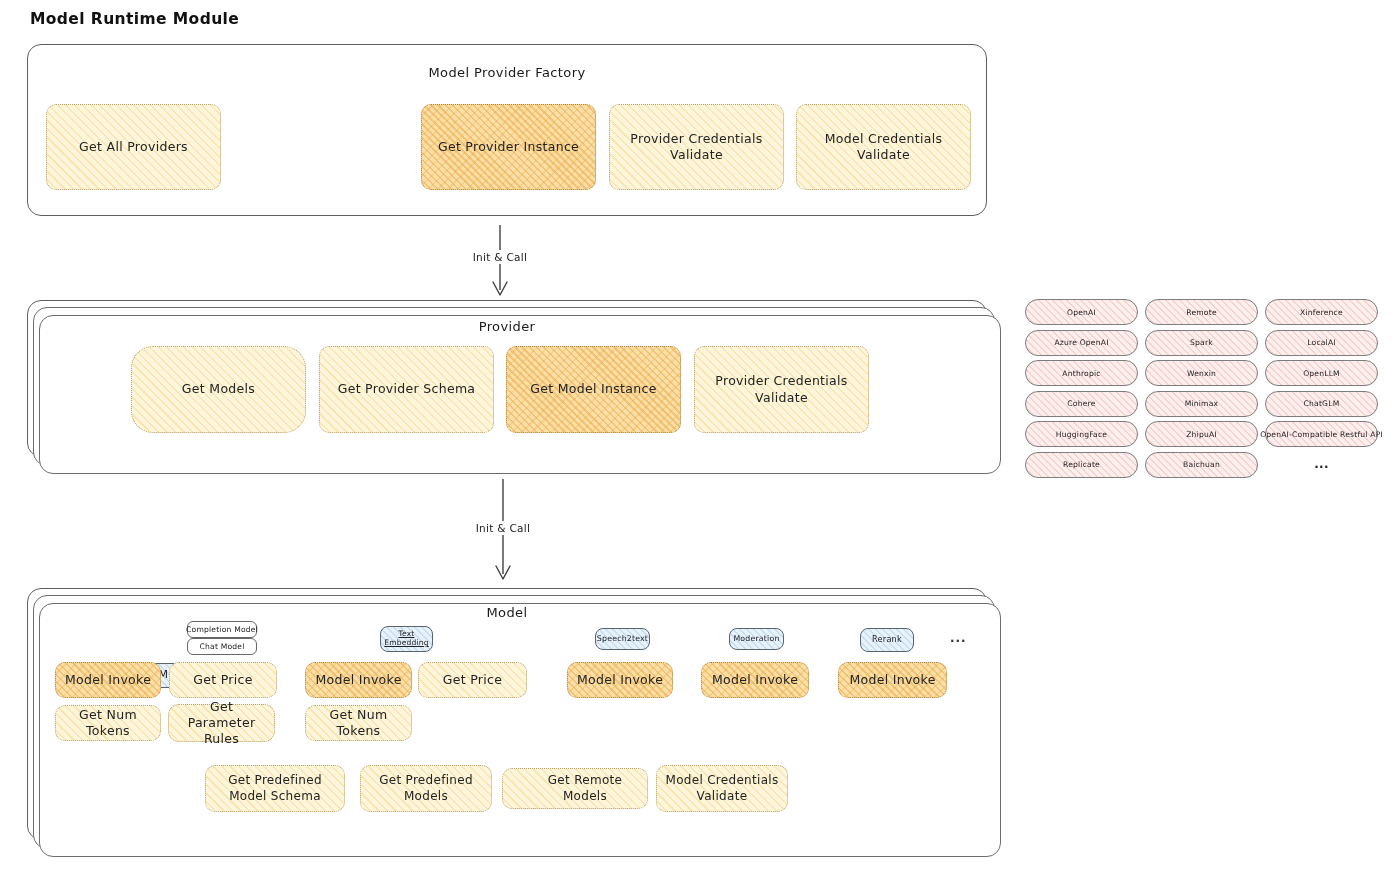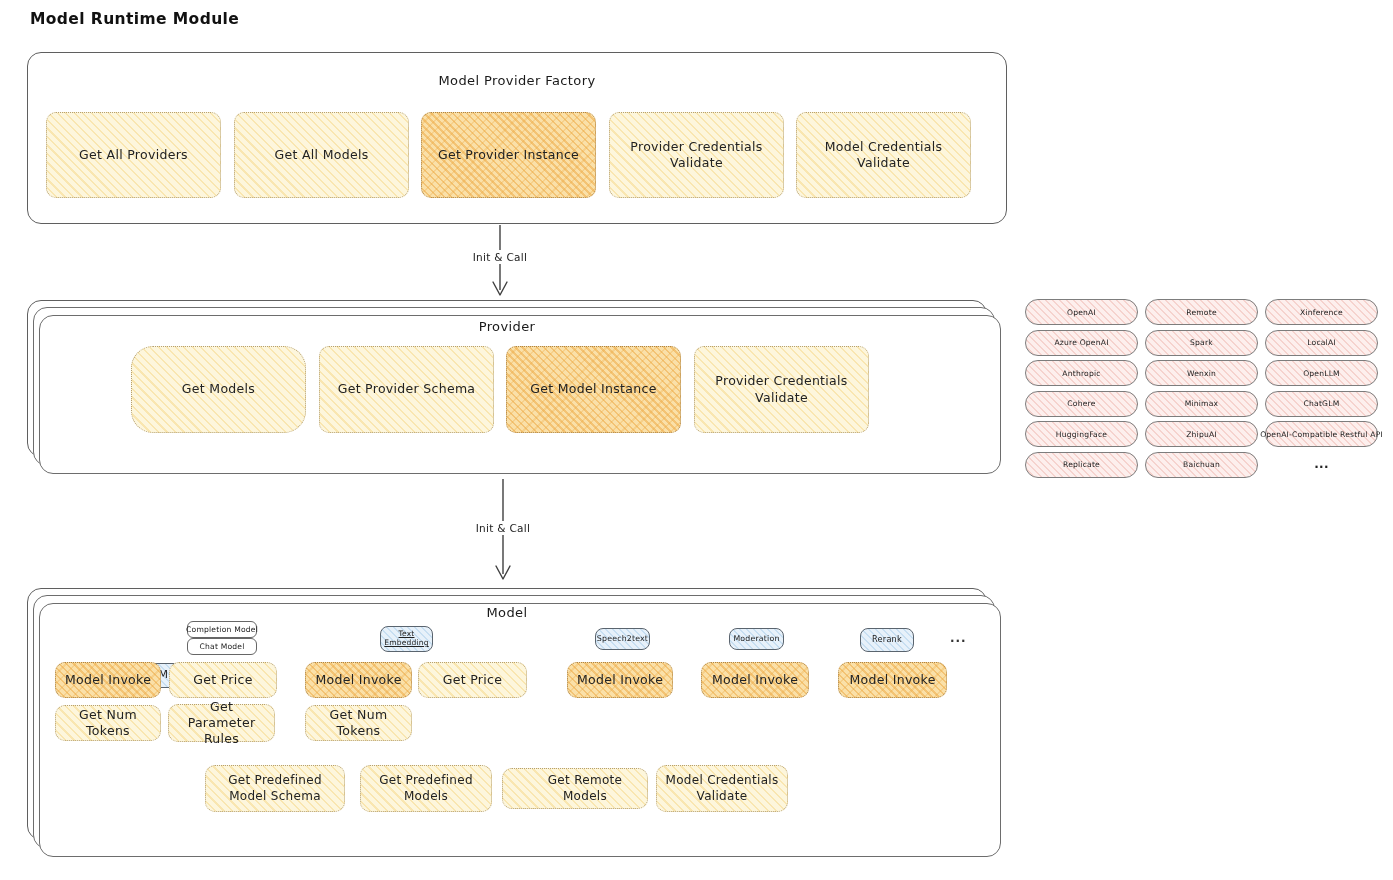--- a/index.html
+++ b/index.html
@@ -81,24 +81,23 @@
   }
   .plist .dots{border:none;background:none;font-weight:700;font-size:12px;}
 </style>
 </head>
 <body>
 
 <div class="canvas">
 
   <div class="diagram-title">Model Runtime Module</div>
 
-  <section class="container" style="left:27px;top:52px;width:958px;height:170px;padding-left:20px;">
+  <section class="container" style="left:27px;top:44px;width:958px;height:170px;">
     <div class="container-title" style="top:20px;">Model Provider Factory</div>
     <div class="node yellow" style="left:18px;top:59px;width:175px;height:86px;">Get All Providers</div>
-    <div class="node yellow" style="left:206px;top:59px;width:175px;height:86px;">Get All Models</div>
     <div class="node orange" style="left:393px;top:59px;width:175px;height:86px;">Get Provider Instance</div>
     <div class="node yellow" style="left:581px;top:59px;width:175px;height:86px;">Provider Credentials Validate</div>
     <div class="node yellow" style="left:768px;top:59px;width:175px;height:86px;">Model Credentials Validate</div>
   </section>
 
   <svg class="arrow" style="left:487px;top:224px;" width="26" height="74" viewBox="0 0 26 74">
     <path d="M13 1 V66" stroke="#3f3f3f" stroke-width="1.4" fill="none"></path>
     <path d="M6 58 L13 71 L20 58" stroke="#3f3f3f" stroke-width="1.4" fill="none" stroke-linejoin="round" stroke-linecap="round"></path>
   </svg>
   <div class="arrow-label" style="left:500px;top:250px;">Init &amp; Call</div>
@@ -153,21 +152,21 @@
 
   <div class="node orange" style="left:55px;top:662px;width:106px;height:36px;">Model Invoke</div>
   <div class="node yellow" style="left:169px;top:662px;width:108px;height:36px;">Get Price</div>
   <div class="node orange" style="left:305px;top:662px;width:107px;height:36px;">Model Invoke</div>
   <div class="node yellow" style="left:418px;top:662px;width:109px;height:36px;">Get Price</div>
   <div class="node orange" style="left:567px;top:662px;width:106px;height:36px;">Model Invoke</div>
   <div class="node orange" style="left:701px;top:662px;width:108px;height:36px;">Model Invoke</div>
   <div class="node orange" style="left:838px;top:662px;width:109px;height:36px;">Model Invoke</div>
 
   <div class="node yellow" style="left:55px;top:705px;width:106px;height:36px;">Get Num Tokens</div>
-  <div class="node yellow" style="left:168px;top:704px;width:107px;height:38px;">Get Parameter Rules</div>
+  <div class="node yellow" style="left:168px;top:704px;width:107px;height:38px;border-radius:11px;">Get Parameter Rules</div>
   <div class="node yellow" style="left:305px;top:705px;width:107px;height:36px;">Get Num Tokens</div>
 
   <div class="node yellow" style="left:205px;top:765px;width:140px;height:47px;font-size:12px;">Get Predefined Model Schema</div>
   <div class="node yellow" style="left:360px;top:765px;width:132px;height:47px;font-size:12px;">Get Predefined Models</div>
   <div class="node yellow" style="left:502px;top:768px;width:146px;height:41px;font-size:12px;padding-left:28px;">Get Remote Models</div>
   <div class="node yellow" style="left:656px;top:765px;width:132px;height:47px;font-size:12px;">Model Credentials Validate</div>
 
 </div>
 
 </body></html>

